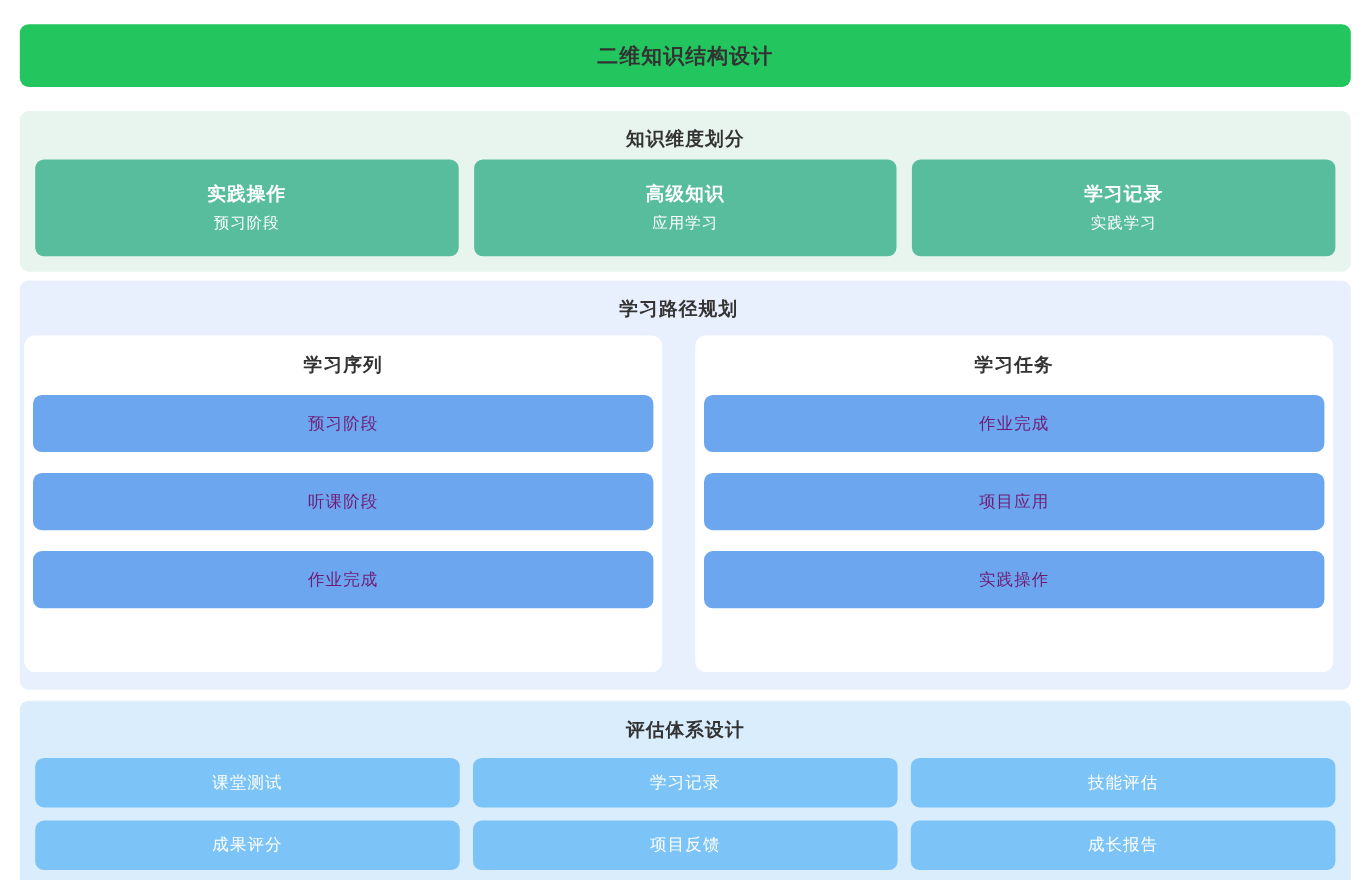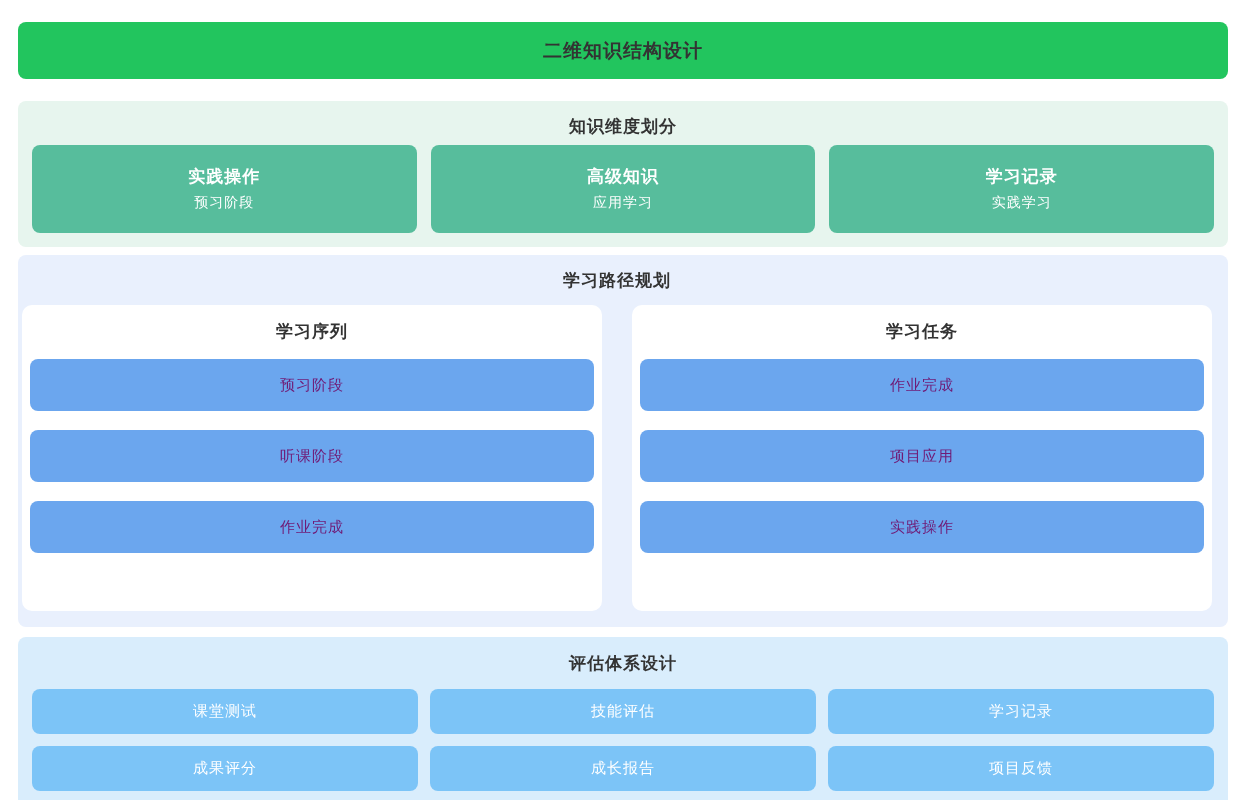--- a/index.html
+++ b/index.html
@@ -161,23 +161,23 @@
           <div class="stage-item">实践操作</div>
         </div>
       </div>
     </div>
   </div>
 
   <div class="eval-section">
     <div class="section-heading">评估体系设计</div>
     <div class="eval-grid">
       <div class="eval-item">课堂测试</div>
+      <div class="eval-item">学习记录</div>
       <div class="eval-item">技能评估</div>
-      <div class="eval-item">学习记录</div>
       <div class="eval-item">成果评分</div>
+      <div class="eval-item">项目反馈</div>
       <div class="eval-item">成长报告</div>
-      <div class="eval-item">项目反馈</div>
     </div>
   </div>
 
   <div class="next-strip"></div>
 
 </div>
 
 </body></html>

